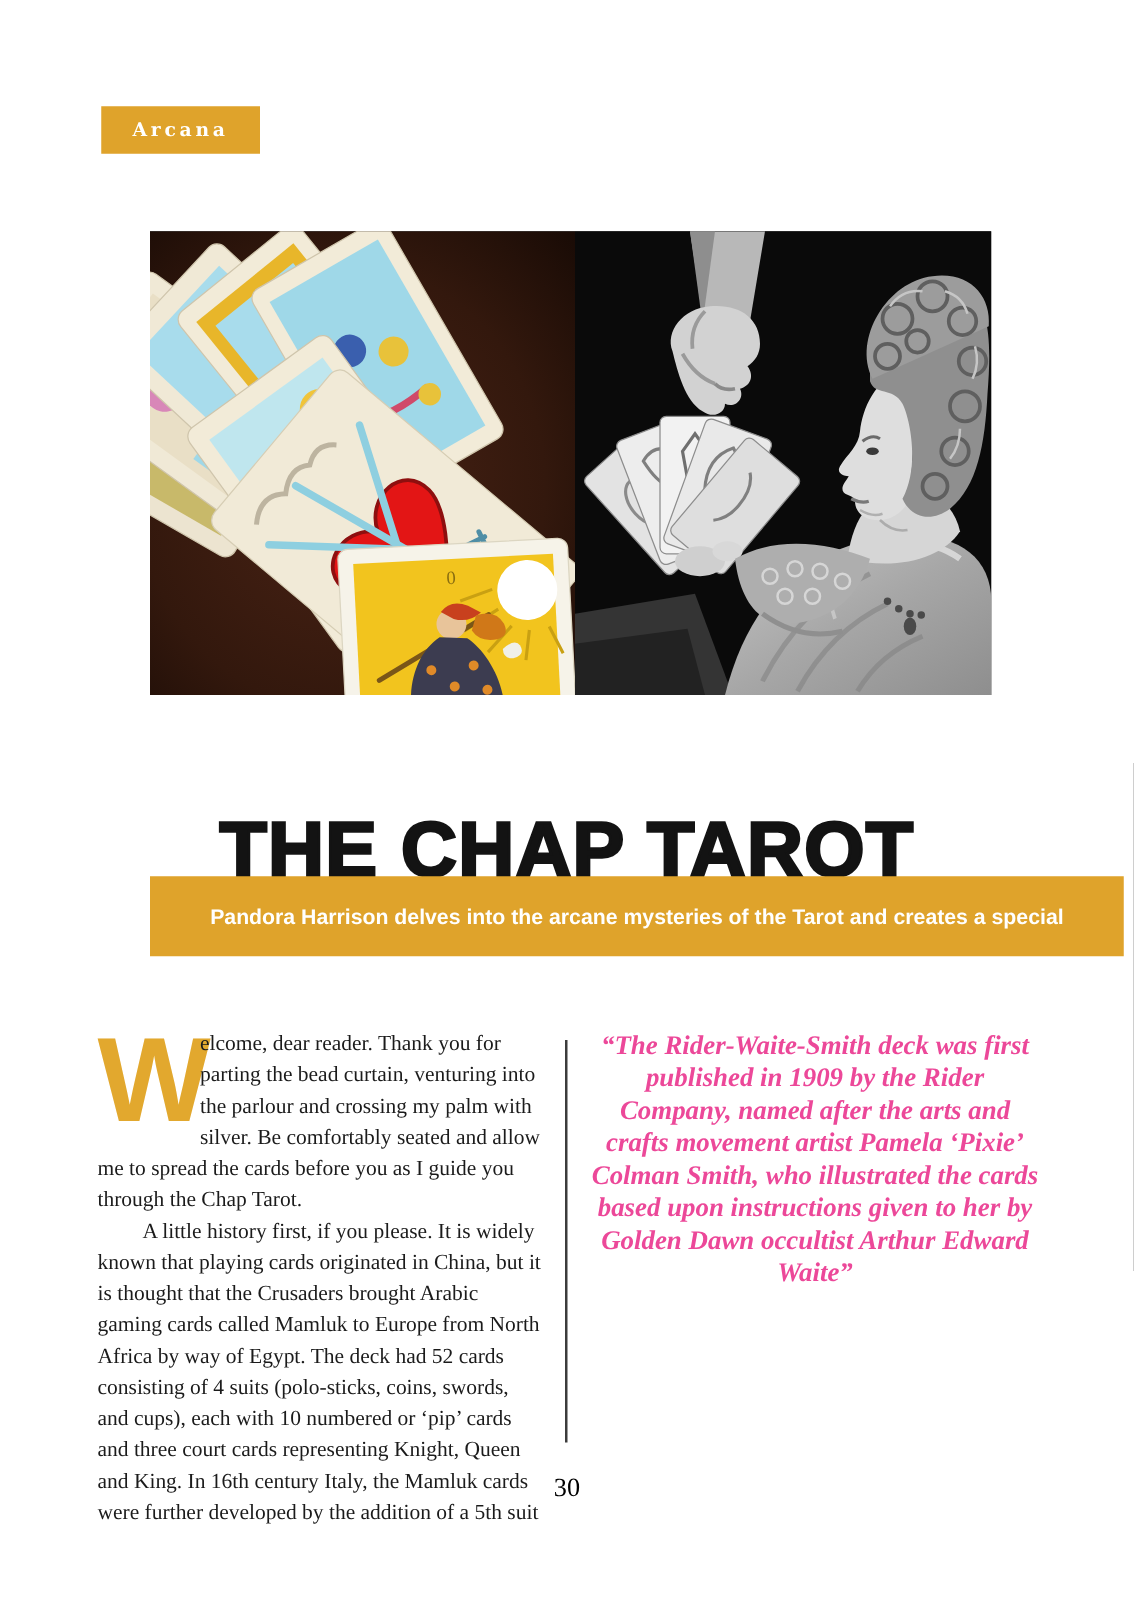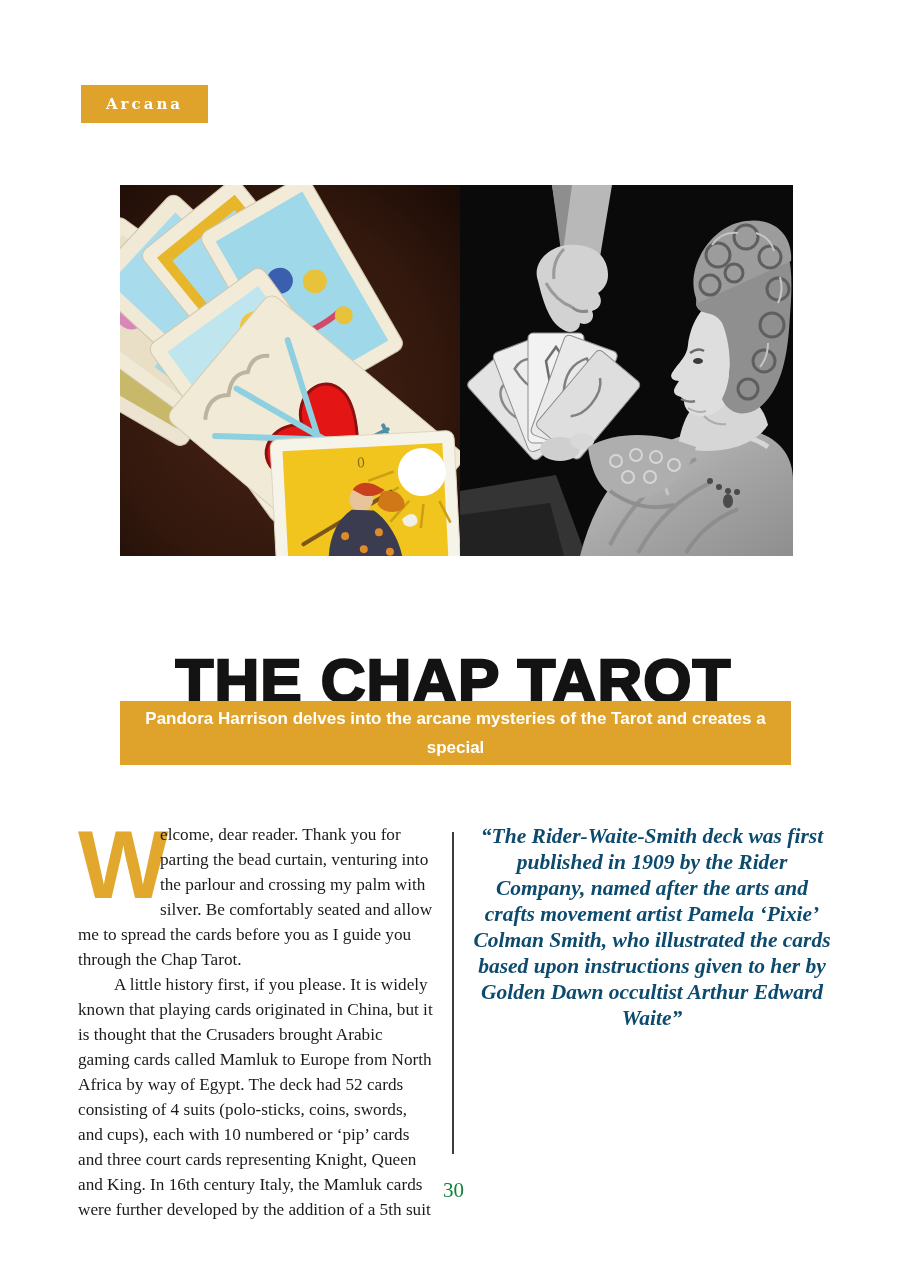--- a/index.html
+++ b/index.html
@@ -23,21 +23,21 @@
   .hero svg{display:block;}
   
   .title{
     position:absolute;left:0;top:601px;width:907px;text-align:center;
     font-family:"Liberation Sans", sans-serif;font-weight:bold;
     font-size:62px;line-height:76px;color:#131313;letter-spacing:1px;
     -webkit-text-stroke:2.4px #131313;
   }
   
   .banner{
-    position:absolute;left:120px;top:701px;width:671px;height:64px;
+    position:absolute;left:120px;top:701px;width:779px;height:64px;
     background:#DFA32B;color:#ffffff;
     font-family:"Liberation Sans", sans-serif;font-weight:bold;font-size:17px;
     display:flex;flex-direction:column;align-items:center;justify-content:center;
     line-height:29px;text-align:center;
   }
   
   .col-left{
     position:absolute;left:78px;top:822px;width:358px;
     font-size:17.2px;line-height:25px;text-align:left;
   }
@@ -47,28 +47,28 @@
     float:left;color:#E2A82E;
     font-family:"Liberation Sans", sans-serif;font-weight:bold;
     font-size:96px;line-height:74px;height:74px;width:76px;
     margin:6px 6px 4px 0;letter-spacing:-2px;
   }
   .divider{
     position:absolute;left:452px;top:832px;width:2px;height:322px;background:#3c3c3c;
   }
   .pull-quote{
     position:absolute;left:470px;top:823px;width:364px;
-    color:#0c4a6e;font-family:"Liberation Serif", serif;
+    color:#ec4899;font-family:"Liberation Serif", serif;
     font-weight:bold;font-style:italic;
     font-size:21.5px;line-height:26px;text-align:center;
   }
   
   .page-number{
     position:absolute;left:0;top:1178px;width:907px;text-align:center;
-    font-size:21px;color:#15803d;
+    font-size:21px;color:#000000;
   }
 </style>
 </head>
 <body>
 
 <div class="page">
 
   <div class="tag">
     <span>Arcana</span>
   </div>

